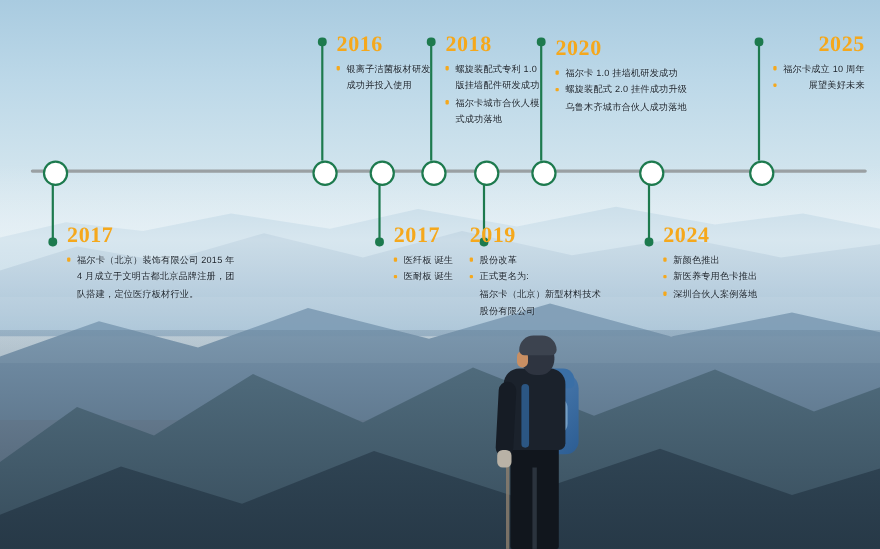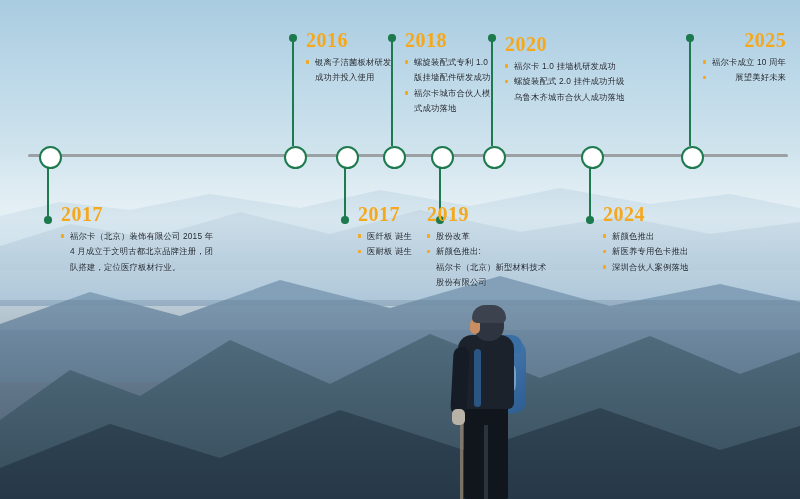--- a/index.html
+++ b/index.html
@@ -174,21 +174,21 @@
         </ul>
       </div>
       <div class="node" style="left: 440px;"></div>
       <div class="stem down" style="left: 440px; height: 56px; top: 164px;">
         <div class="tip"></div>
       </div>
       <div class="item" style="left: 427px; top: 204px;">
         <div class="year">2019</div>
         <ul class="bullets">
           <li>股份改革</li>
-          <li>新颜色推出:</li>
+          <li>正式更名为:</li>
           <li class="nobul">福尔卡（北京）新型材料技术</li>
           <li class="nobul">股份有限公司</li>
         </ul>
       </div>
       <div class="node" style="left: 492px;"></div>
       <div class="stem up" style="left: 492px; height: 108px; top: 38px;">
         <div class="tip"></div>
       </div>
       <div class="item" style="left: 505px; top: 34px;">
         <div class="year">2020</div>

